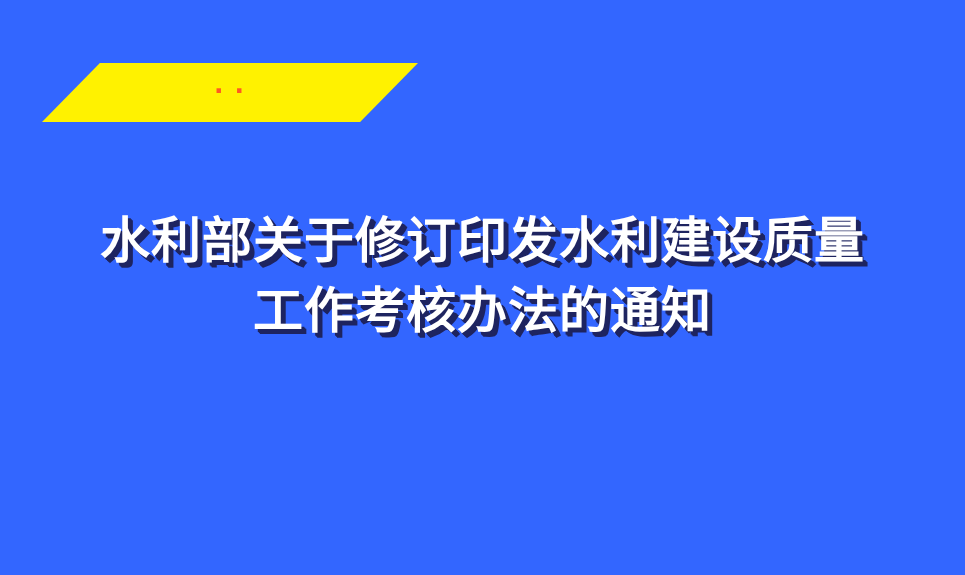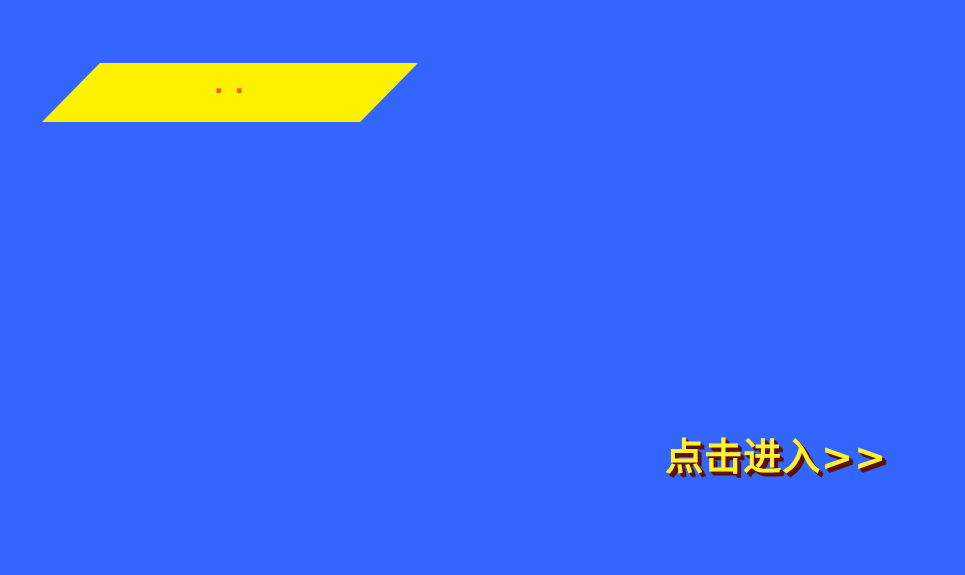--- a/index.html
+++ b/index.html
@@ -120,17 +120,18 @@
 
   <div class="banner-wrap">
     <div class="banner-shape"></div>
     <div class="banner-label">
       <span class="banner-dot">·</span>
       <span class="banner-dot">·</span>
     </div>
   </div>
 
   <div class="headline">
+    <span class="line">水利部关于修订印发水利建设质量</span>
+    <span class="line">工作考核办法的通知</span>
   </div>
 
-  <a class="enter-link" href="#"><span>点击进入</span><span class="chev">&gt;&gt;</span></a>
 
 </div>
 
 </body></html>

